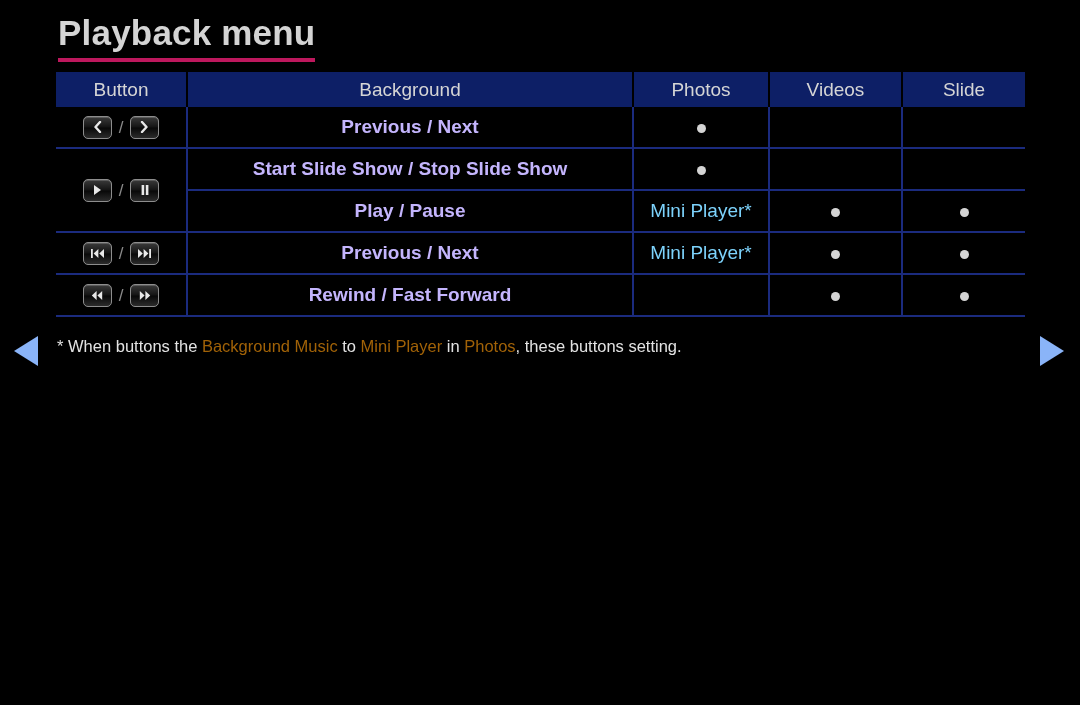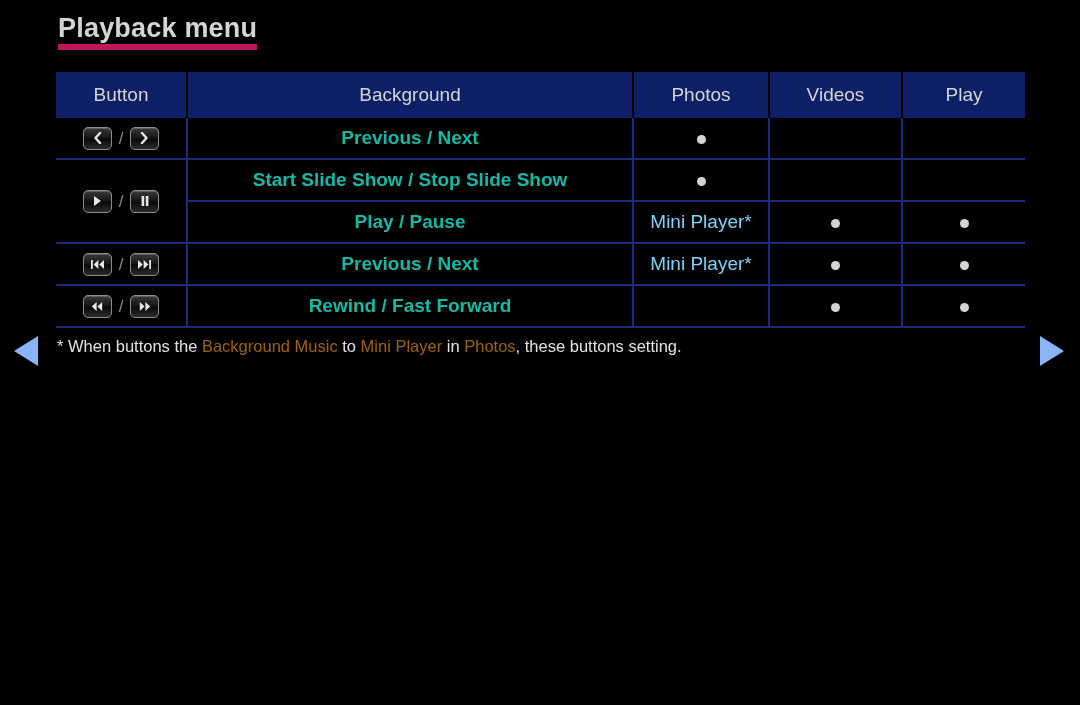--- a/index.html
+++ b/index.html
@@ -15,25 +15,26 @@
     font-family: "Liberation Sans", sans-serif;
     color: #d8d8d8;
     -webkit-font-smoothing: antialiased;
   }
 
   
   .page-title {
     position: absolute;
     left: 58px;
     top: 14px;
-    font-size: 27px;
+    font-size: 35px;
     font-weight: bold;
     color: #d4d4d4;
     letter-spacing: 0.2px;
-    border-bottom: 6px solid #be185d;
+    padding-bottom: 5px;
+    border-bottom: 4px solid #be185d;
     line-height: 1.1;
   }
 
   
   .table-wrap {
     position: absolute;
     left: 56px;
     top: 72px;
     width: 969px;
   }
@@ -46,41 +47,41 @@
   table.pb col.c-op       { width: 446px; }
   table.pb col.c-photos   { width: 136px; }
   table.pb col.c-videos   { width: 133px; }
   table.pb col.c-music    { width: 123px; }
 
   table.pb th {
     background: #0d1f66;
     color: #d5d5d5;
     font-size: 19px;
     font-weight: normal;
-    height: 46px;
+    height: 35px;
     text-align: center;
     border-right: 2px solid #000000;
     padding: 0;
   }
   table.pb th.last { border-right: none; }
 
   table.pb td {
     height: 40px;
     text-align: center;
     vertical-align: middle;
     border-bottom: 2px solid #1b2b7e;
     border-right: 2px solid #1b2b7e;
     padding: 0;
     font-size: 19px;
   }
   table.pb td.last { border-right: none; }
   table.pb tr.hdr th { border-bottom: none; }
 
   .op-cell {
-    color: #14b8a6;
+    color: #c4b5fd;
     font-weight: bold;
     font-size: 19px;
     white-space: nowrap;
   }
   .mini-cell {
     color: #7dd3fc;
     font-size: 17px;
     white-space: nowrap;
   }
   .dot {
@@ -175,21 +176,21 @@
         <col class="c-photos">
         <col class="c-videos">
         <col class="c-music">
     </colgroup>
     <thead>
       <tr class="hdr">
         <th>Button</th>
         <th>Background</th>
         <th>Photos</th>
         <th>Videos</th>
-        <th class="last">Play</th>
+        <th class="last">Slide</th>
       </tr>
     </thead>
     <tbody>
 
       <tr>
         <td>
           <div class="btn-pair">
             <span class="rbtn">
               <svg width="9" height="12" viewBox="0 0 9 12">
                   <path d="M7 1 L2.5 6 L7 11" fill="none" stroke="#e8e8e8" stroke-width="2.4" stroke-linecap="round" stroke-linejoin="round"></path>

